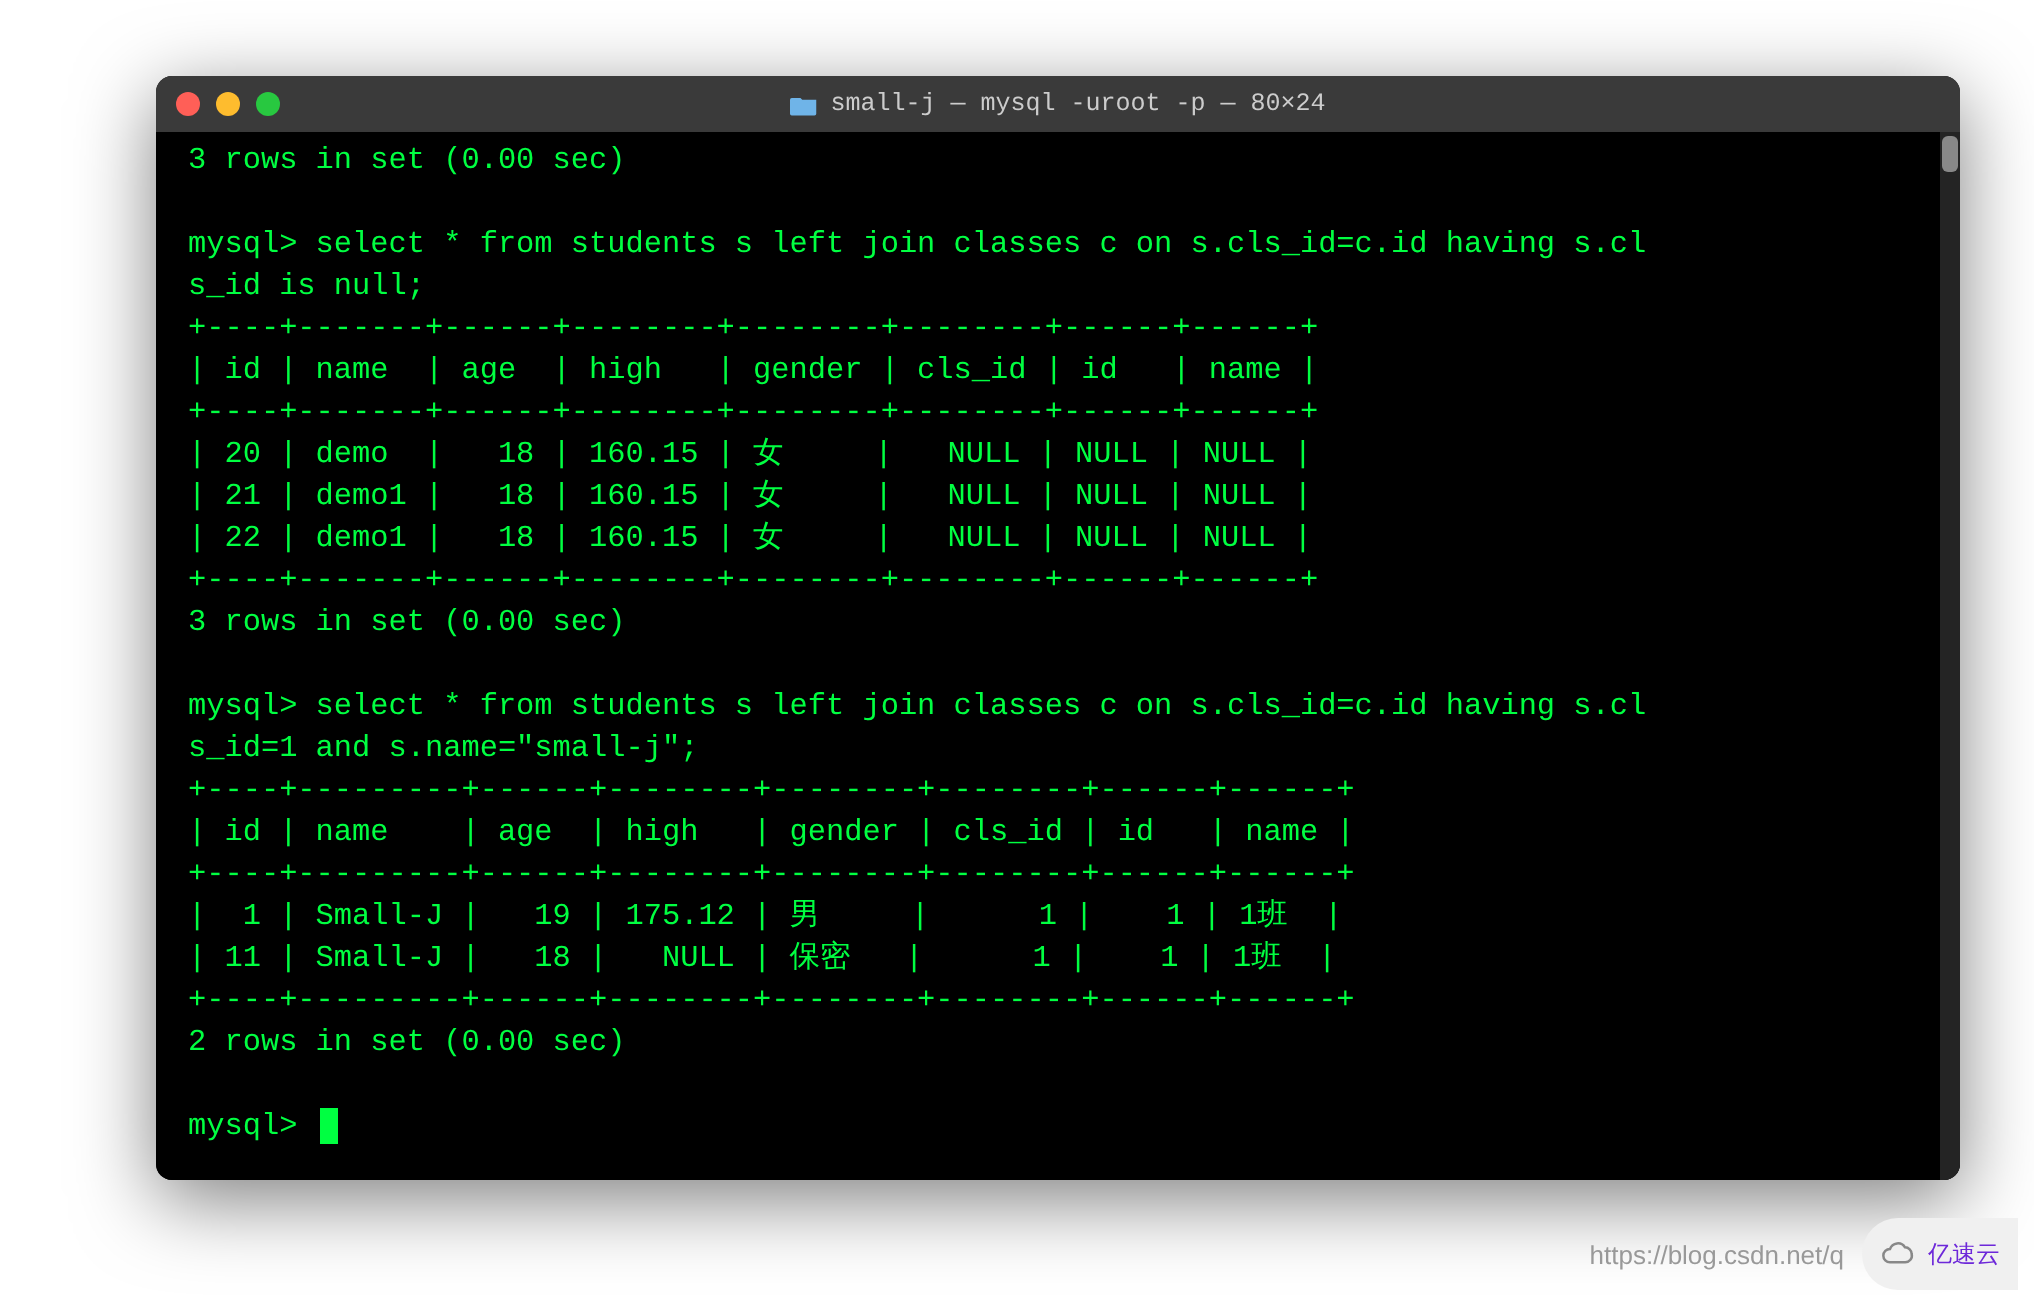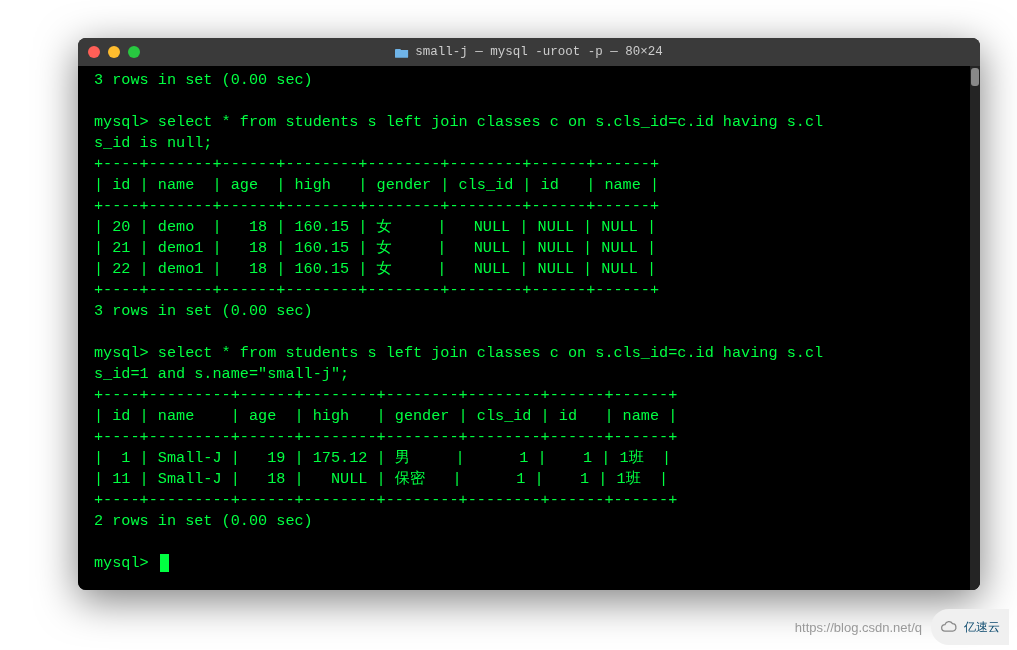--- a/index.html
+++ b/index.html
@@ -110,21 +110,21 @@
       right: 8px;
       bottom: 5px;
       width: 78px;
       height: 36px;
       background: #f0f0f0;
       border-radius: 18px 0 0 18px;
       display: flex;
       align-items: center;
       justify-content: center;
       gap: 4px;
-      color: #0c4a6e;
+      color: #6d28d9;
       font-size: 12px;
       font-family: Arial, sans-serif;
     }
     .cloud-icon {
       width: 20px;
       height: 14px;
     }
     .cursor {
       display: inline-block;
       width: 9px;

